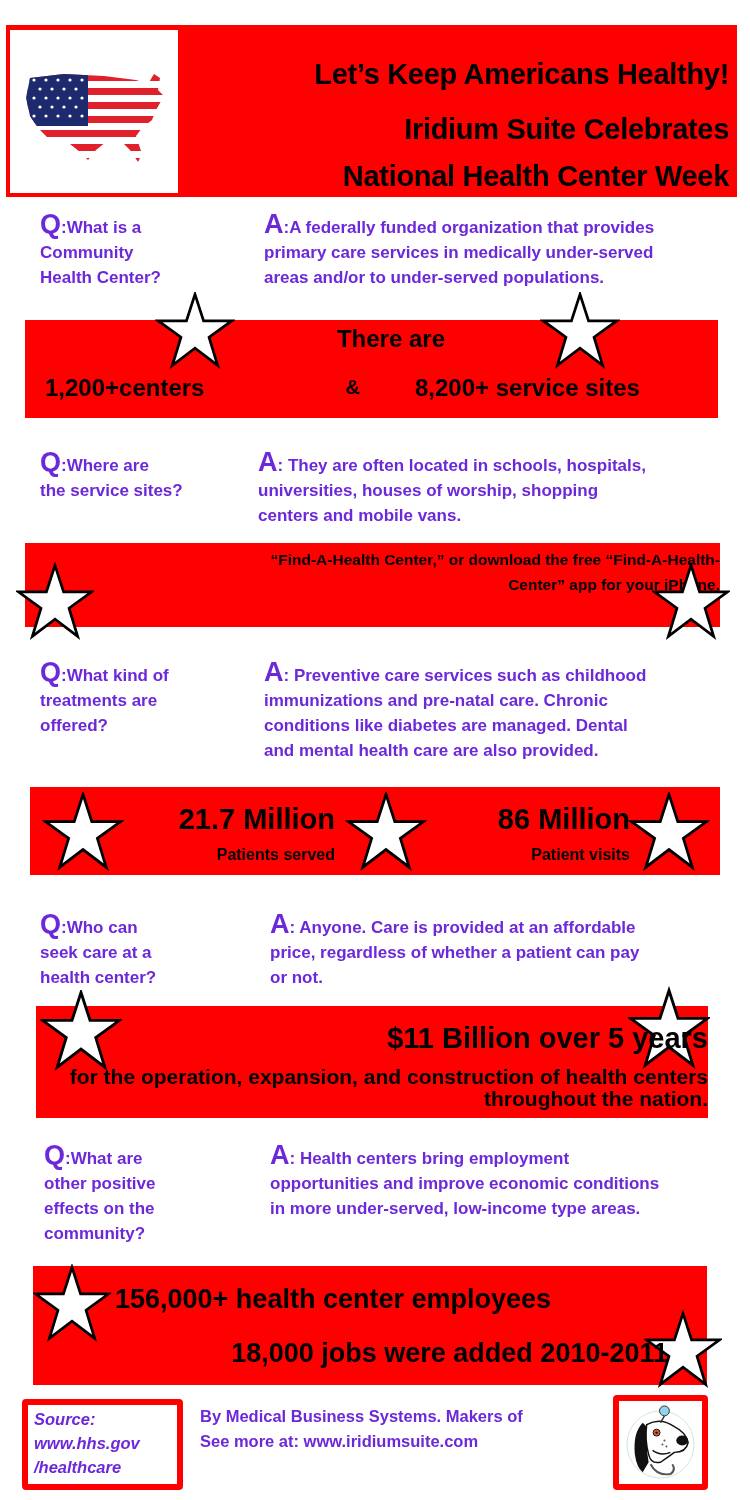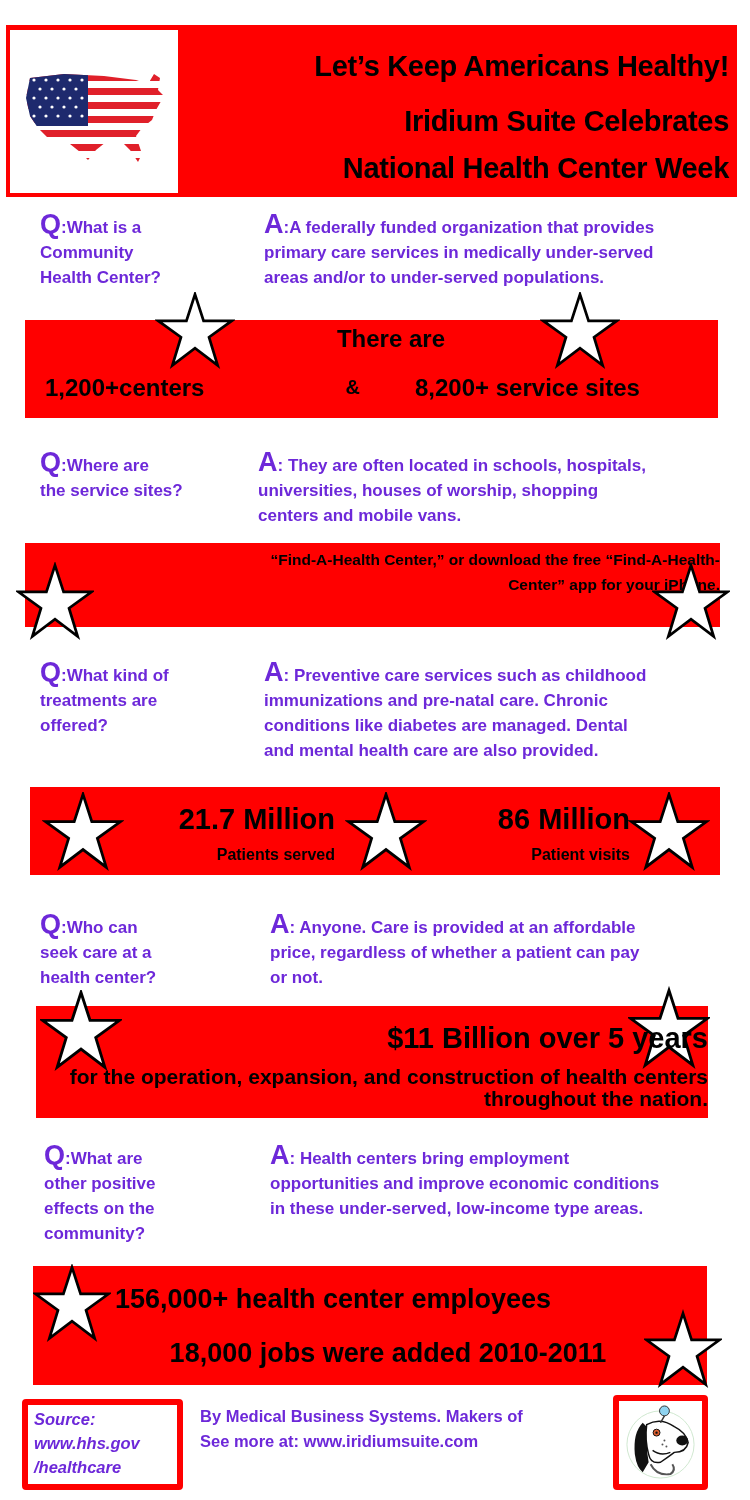--- a/index.html
+++ b/index.html
@@ -6,21 +6,21 @@
   html, body { width: 750px; height: 1500px; background: #ffffff; overflow: hidden; }
   body { position: relative; font-family: "Liberation Sans", sans-serif; font-weight: bold; }
   .abs { position: absolute; }
   .red { background: #ff0000; }
   .blue { color: #6d28d9; }
 
   
   #header { left: 6px; top: 25px; width: 731px; height: 172px; }
   #flag-box { left: 4px; top: 5px; width: 168px; height: 163px; background: #fff; }
   #flag { left: 14px; top: 40px; width: 142px; height: 96px; }
-  .hline { position: absolute; right: 8px; color: #000; font-size: 29px; letter-spacing: -0.3px; white-space: nowrap; }
+  .hline { position: absolute; right: 8px; color: #000; font-size: 29px; letter-spacing: -0.3px; white-space: nowrap; margin-top: 8px; }
 
   
   .q { font-size: 17px; line-height: 25px; }
   .q .big, .a .big { font-size: 27px; font-weight: bold; }
   .a { font-size: 17px; line-height: 25px; }
 
   
   .star { position: absolute; }
   .star svg { display: block; width: 100%; height: 100%; }
 
@@ -210,36 +210,36 @@
 
 <div class="abs q blue" style="left:44px; top:1143px; width:210px;">
   <div><span class="big">Q</span><span>:</span><span>What are</span></div>
   <div>other positive</div>
   <div>effects on the</div>
   <div>community?</div>
 </div>
 <div class="abs a blue" style="left:270px; top:1143px; width:480px;">
   <div><span class="big">A</span><span>: Health centers bring employment</span></div>
   <div>opportunities and improve economic conditions</div>
-  <div>in these under-served, low-income type areas.</div>
+  <div>in more under-served, low-income type areas.</div>
 </div>
 
 <div class="abs red" style="left:33px; top:1266px; width:674px; height:119px;"></div>
 <div class="star" style="left:33px; top:1264px; width:78px; height:80px;">
     <svg>
       <use href="#star-sym"></use>
     </svg>
   </div>
 <div class="star" style="left:644px; top:1308px; width:78px; height:84px;">
     <svg>
       <use href="#star-sym"></use>
     </svg>
   </div>
 <div class="bandtext" style="left:115px; top:1284px; width:560px; font-size:27px; text-align:left;">156,000+  health center employees</div>
-<div class="bandtext" style="left:108px; top:1338px; width:560px; font-size:27px; text-align:center;">18,000 jobs were added 2010-2011</div>
+<div class="bandtext" style="left:108px; top:1338px; width:560px; font-size:27px; text-align:right;">18,000 jobs were added 2010-2011</div>
 
 <div id="source-box" class="abs">
   <div class="blue" style="position:absolute; left:6px; top:2px; font-size:16.5px; line-height:24px;font-style:italic;">
     <div>Source:</div>
     <div>www.hhs.gov</div>
     <div>/healthcare</div>
   </div>
 </div>
 <div class="abs blue" style="left:200px; top:1404px; width:410px; font-size:16.5px; line-height:25px;">
   <div>By Medical Business Systems. Makers of</div>

